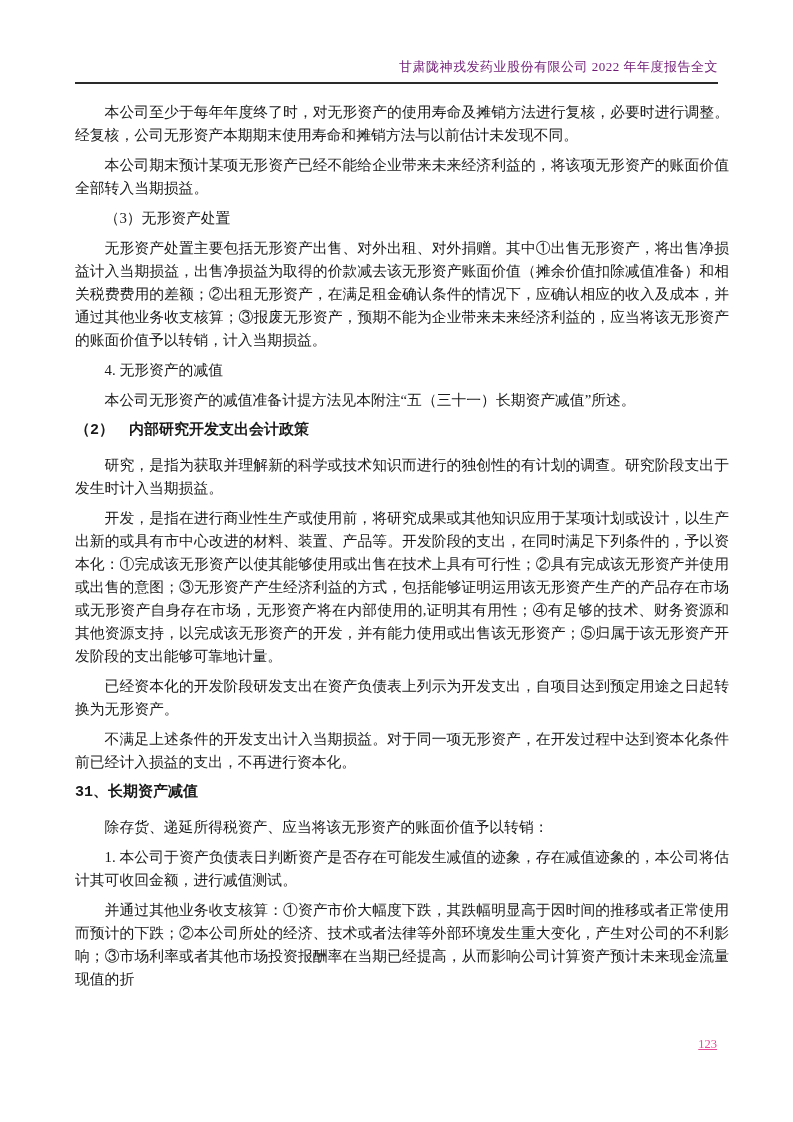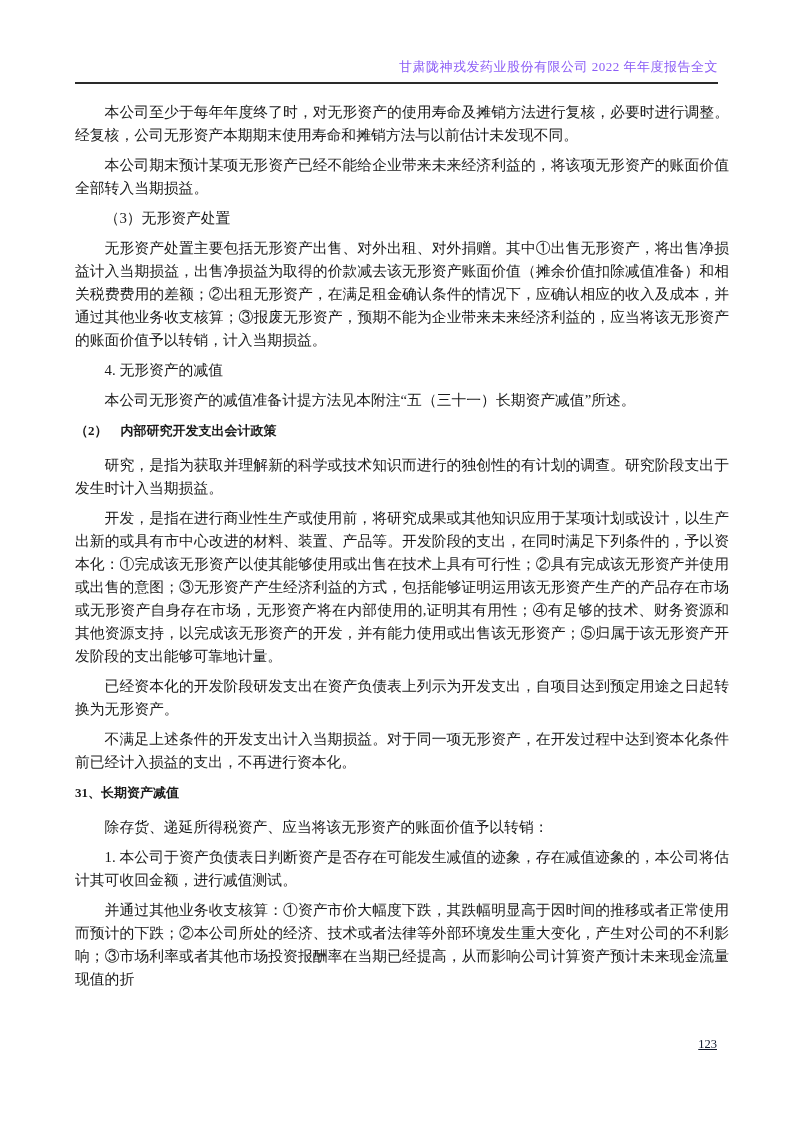--- a/index.html
+++ b/index.html
@@ -18,21 +18,21 @@
     box-sizing: border-box;
   }
   .page-header {
     padding: 58px 75px 0 75px;
   }
   .page-header .header-text {
     display: block;
     text-align: right;
     font-size: 13px;
     line-height: 18px;
-    color: #8b5cf6;
+    color: #701a75;
     letter-spacing: 0.5px;
   }
   .header-rule {
     margin: 6px 75px 0 75px;
     border: none;
     border-top: 2px solid #2a2a2a;
     height: 0;
   }
   .content {
     padding: 17px 64px 0 75px;
@@ -44,30 +44,30 @@
     margin: 0 0 7px 0;
     text-indent: 2em;
   }
   .subitem {
     margin: 0 0 7px 0;
     text-indent: 2em;
   }
   .heading {
     margin: 6px 0 12px 0;
     font-weight: bold;
-    font-size: 13px;
+    font-size: 15px;
     text-indent: 0;
-    font-family: Liberation Serif, serif;
+    font-family: Liberation Mono, monospace;
   }
   .page-number {
     position: absolute;
     top: 1037px;
     right: 76px;
     font-size: 12.5px;
-    color: #0f172a;
+    color: #ec4899;
     font-family: "Liberation Serif", "DejaVu Serif", serif;
     text-decoration: underline;
   }
 </style>
 </head>
 <body>
 
 <div class="page">
 
   <div class="page-header">

